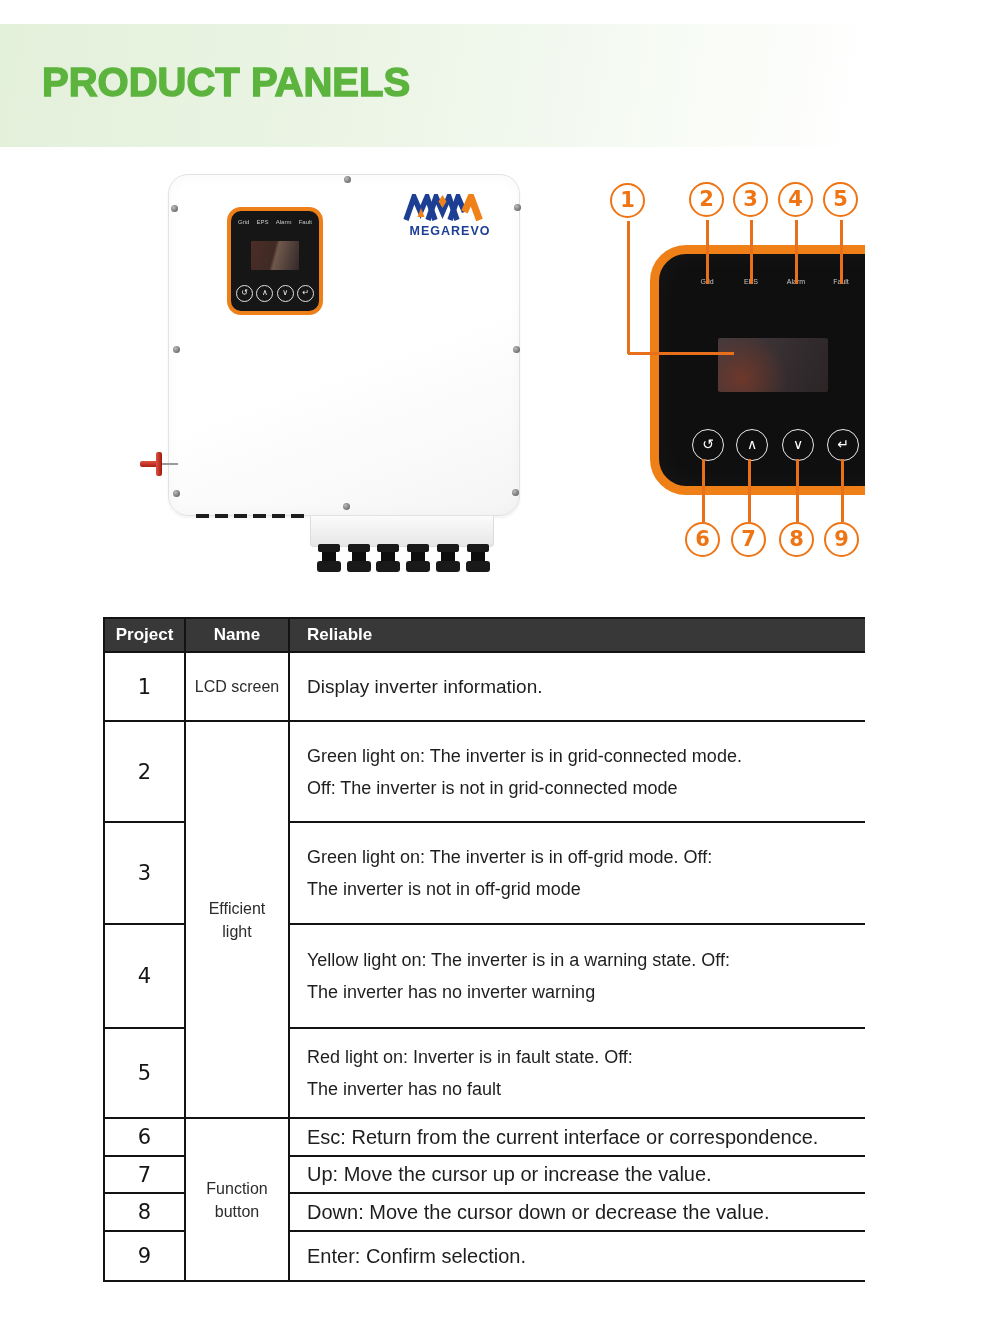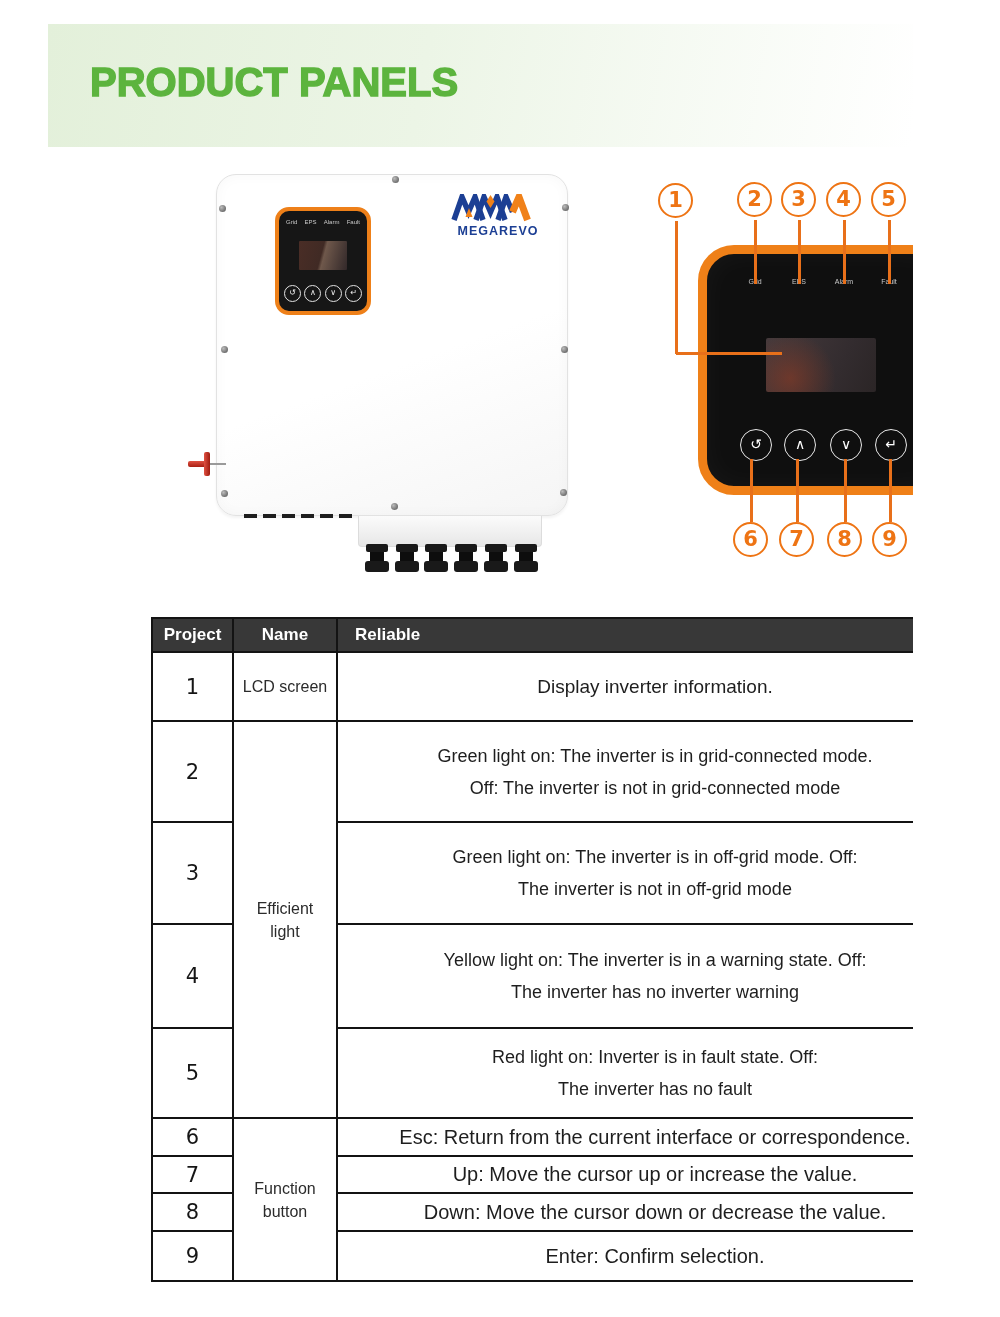--- a/index.html
+++ b/index.html
@@ -1,17 +1,17 @@
 <!DOCTYPE html>
 <html><head>
 <meta charset="utf-8">
 <style>
   html,body{margin:0;padding:0;}
   body{width:1000px;height:1317px;background:#fff;font-family:"Liberation Sans",sans-serif;}
-  #page{position:relative;width:865px;height:1317px;overflow:hidden;background:#fff;margin-left:48px;}
+  #page{position:relative;width:865px;height:1317px;overflow:hidden;background:#fff;}
 
   
   .band{position:absolute;left:0;top:24px;width:940px;height:123px;
         background:linear-gradient(100deg,#e3f0da 0%,#ecf5e6 40%,#ffffff 92%);}
   .title{position:absolute;left:42px;top:60px;font-size:40px;font-weight:700;letter-spacing:0;
          color:#5cb43e;-webkit-text-stroke:1.4px #5cb43e;white-space:nowrap;}
   .tagline{position:absolute;left:42px;top:105px;font-size:20px;font-weight:700;color:#1d1d1d;white-space:nowrap;}
 
   
   #device{position:absolute;left:158px;top:170px;width:390px;height:412px;}
@@ -65,21 +65,21 @@
   .ln{position:absolute;background:#e8701a;z-index:2;}
 
   
   table.legend{position:absolute;left:103px;top:617px;width:812px;border-collapse:collapse;
                table-layout:fixed;}
   table.legend th,table.legend td{border:2.5px solid #131313;}
   table.legend th{background:#383838;color:#fff;font-size:17px;font-weight:700;height:30px;}
   th.describe{text-align:left;padding-left:17px;}
   td.num{text-align:center;font-family:"DejaVu Sans",sans-serif;font-size:21px;color:#151515;}
   td.nm{text-align:center;font-size:16px;color:#2b2b2b;line-height:23px;}
-  td.ds{padding:0 8px 0 17px;font-size:18px;line-height:32px;color:#1e1e1e;text-align:center;}
+  td.ds{padding:0 8px 0 17px;font-size:18px;line-height:32px;color:#1e1e1e;text-align:left;}
   td.ds1{font-size:19px;line-height:normal;}
   td.big{font-size:20px;line-height:normal;}
 </style>
 </head>
 <body>
 
 <div id="page">
 
   <div class="band"></div>
   <div class="title">PRODUCT PANELS</div>

